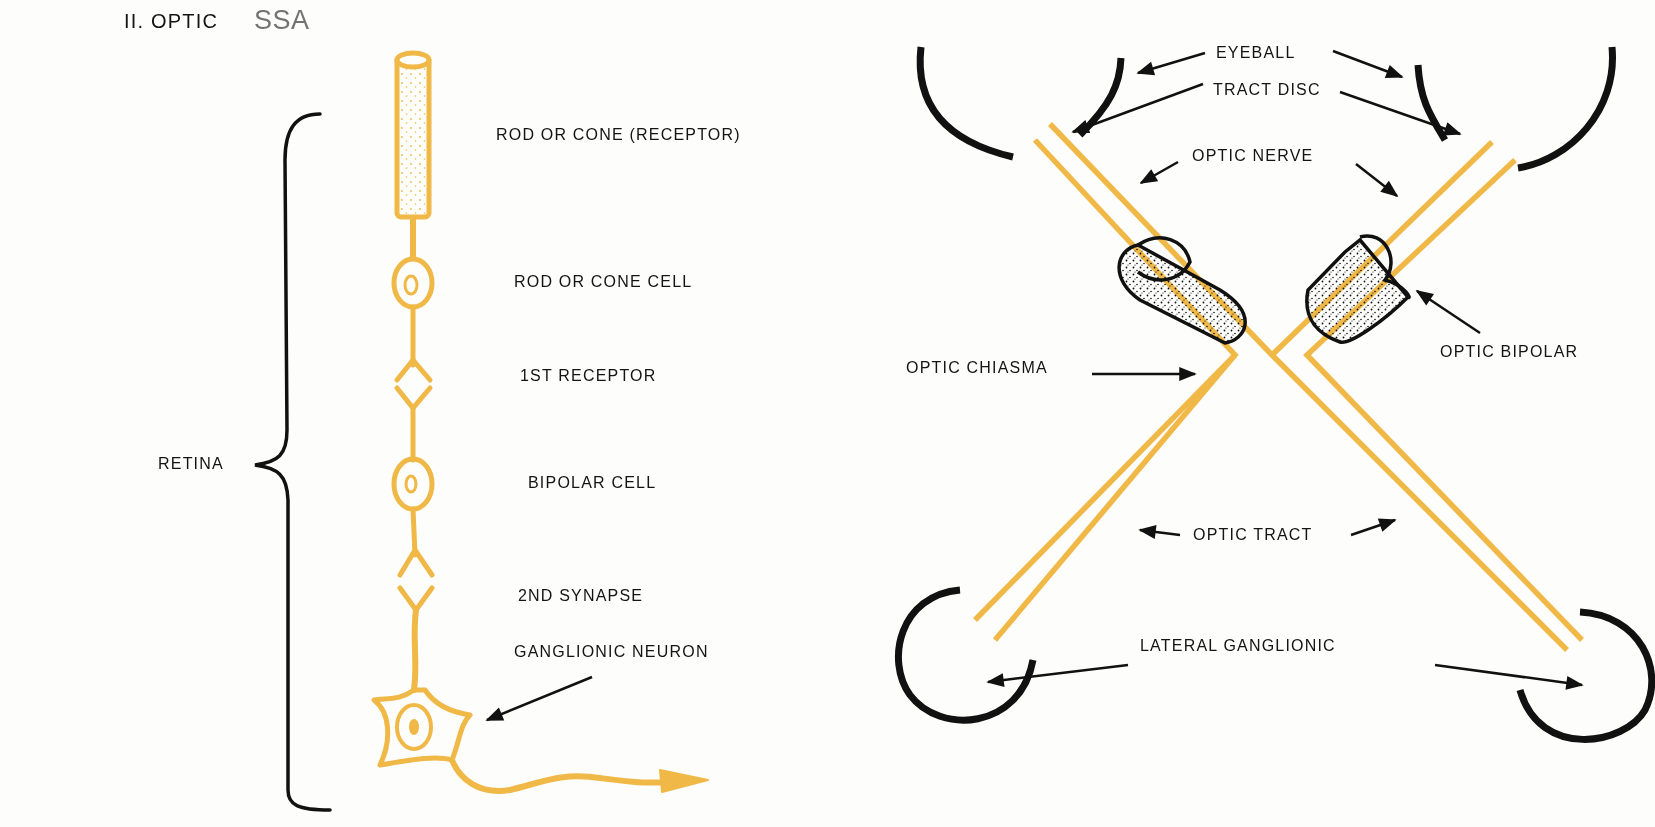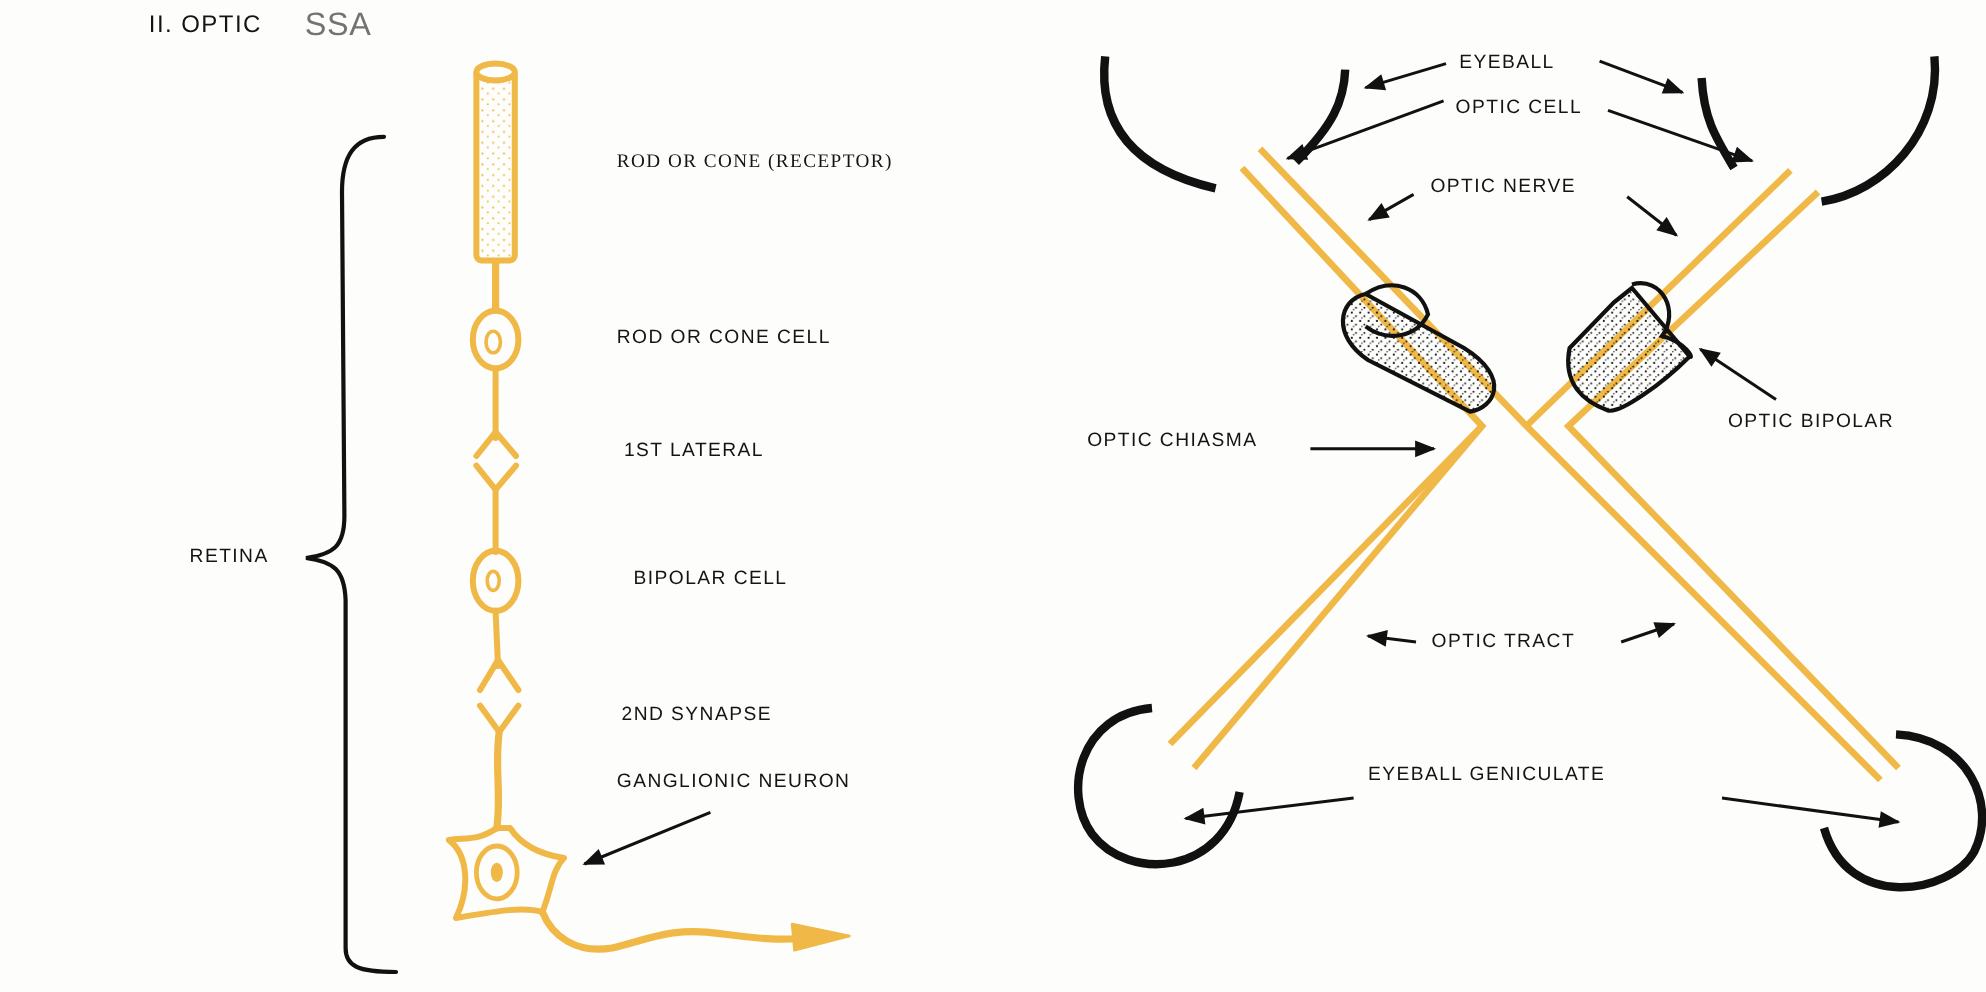--- a/index.html
+++ b/index.html
@@ -134,28 +134,28 @@
       <line x1="1088" y1="665" x2="948" y2="682" marker-end="url(#ah)"></line>
       <line x1="1395" y1="665" x2="1542" y2="685" marker-end="url(#ah)"></line>
     </g>
   </svg>
 
   <div class="lbl title-roman" style="left:84px; top:11px;">II. OPTIC</div>
   <div class="lbl title-ssa" style="left:214px; top:7px;">SSA</div>
 
   <div class="lbl" style="left:118px; top:456px;">RETINA</div>
 
-  <div class="lbl" style="left:474px; top:127px;font-family:Liberation Serif, serif;">ROD OR CONE (RECEPTOR)</div>
+  <div class="lbl" style="left:456px; top:127px;">ROD OR CONE (RECEPTOR)</div>
   <div class="lbl" style="left:474px; top:274px;">ROD OR CONE CELL</div>
-  <div class="lbl" style="left:480px; top:368px;">1ST LATERAL</div>
+  <div class="lbl" style="left:480px; top:368px;">1ST RECEPTOR</div>
   <div class="lbl" style="left:488px; top:475px;">BIPOLAR CELL</div>
   <div class="lbl" style="left:478px; top:588px;">2ND SYNAPSE</div>
   <div class="lbl" style="left:474px; top:644px;">GANGLIONIC NEURON</div>
 
   <div class="lbl" style="left:1176px; top:45px;">EYEBALL</div>
-  <div class="lbl" style="left:1173px; top:82px;">OPTIC CELL</div>
+  <div class="lbl" style="left:1173px; top:82px;">TRACT DISC</div>
   <div class="lbl" style="left:1152px; top:148px;text-align:right;">OPTIC NERVE</div>
   <div class="lbl" style="left:866px; top:360px;">OPTIC CHIASMA</div>
   <div class="lbl" style="left:1400px; top:344px;">OPTIC BIPOLAR</div>
   <div class="lbl" style="left:1153px; top:527px;">OPTIC TRACT</div>
-  <div class="lbl" style="left:1100px; top:638px;">EYEBALL GENICULATE</div>
+  <div class="lbl" style="left:1100px; top:638px;">LATERAL GANGLIONIC</div>
 
 </div>
 
 </body></html>

